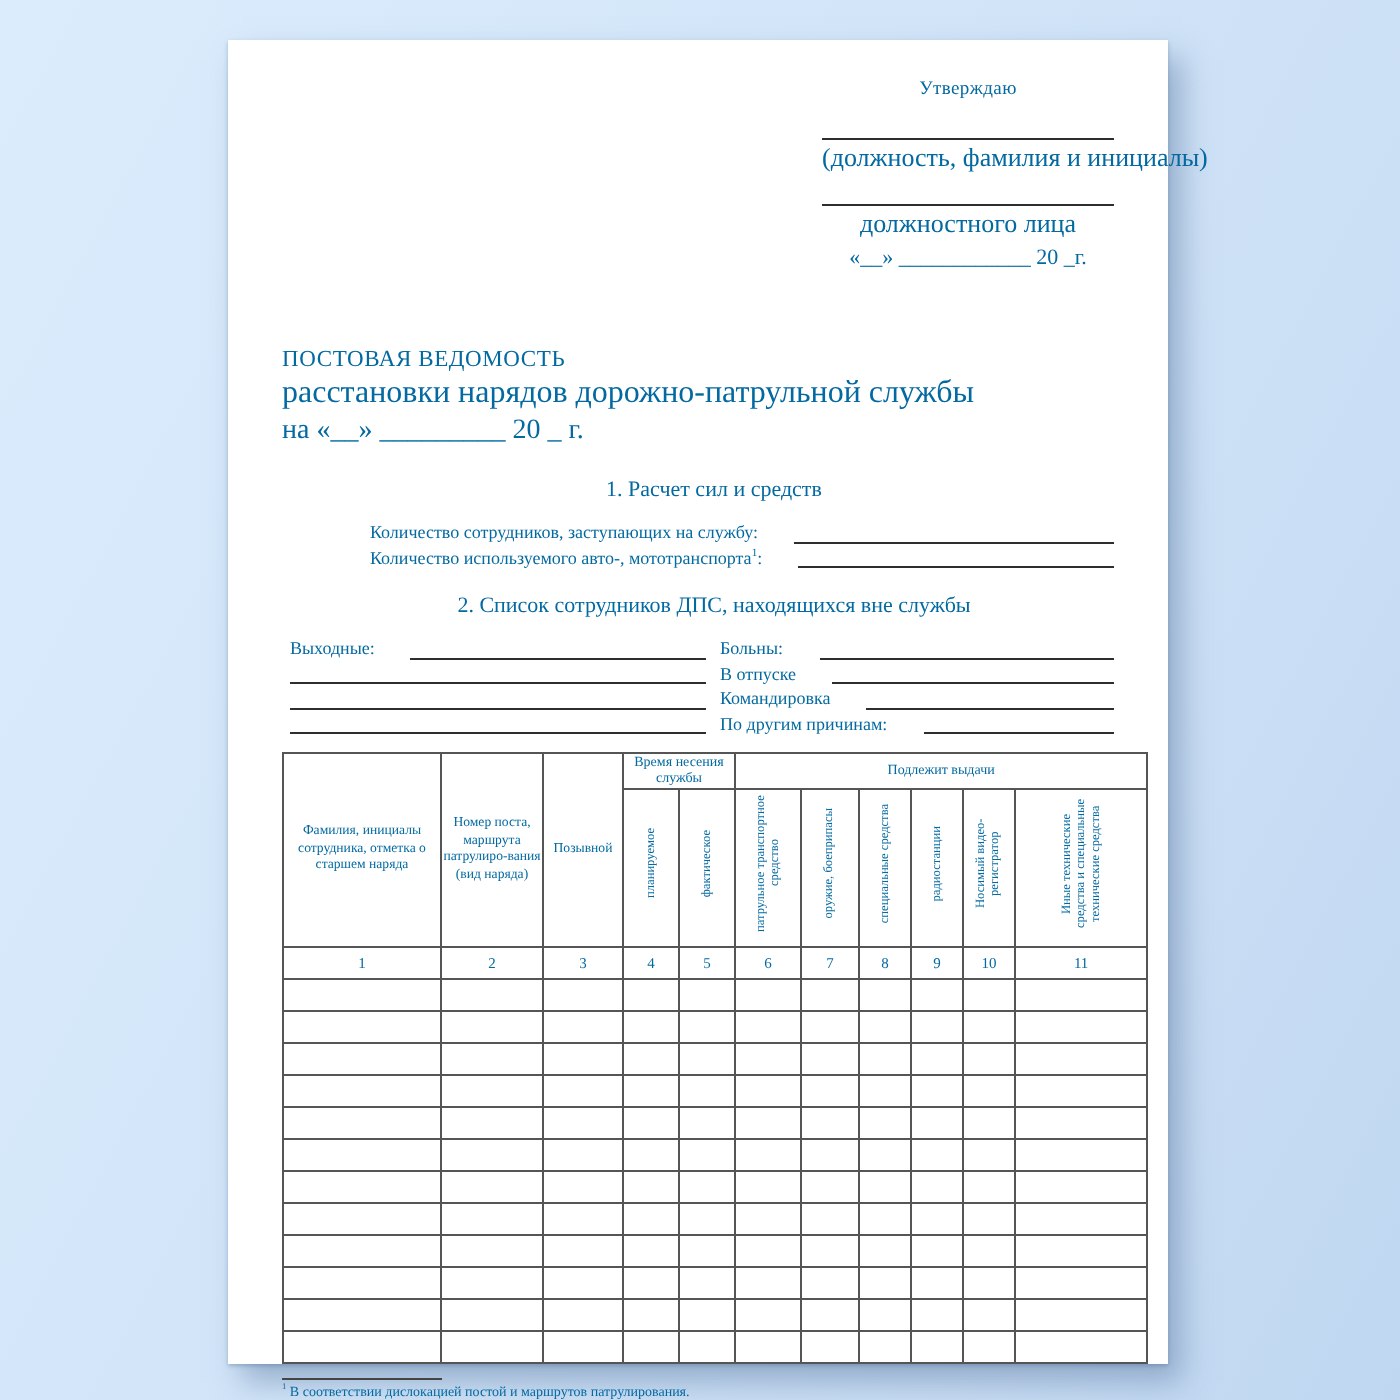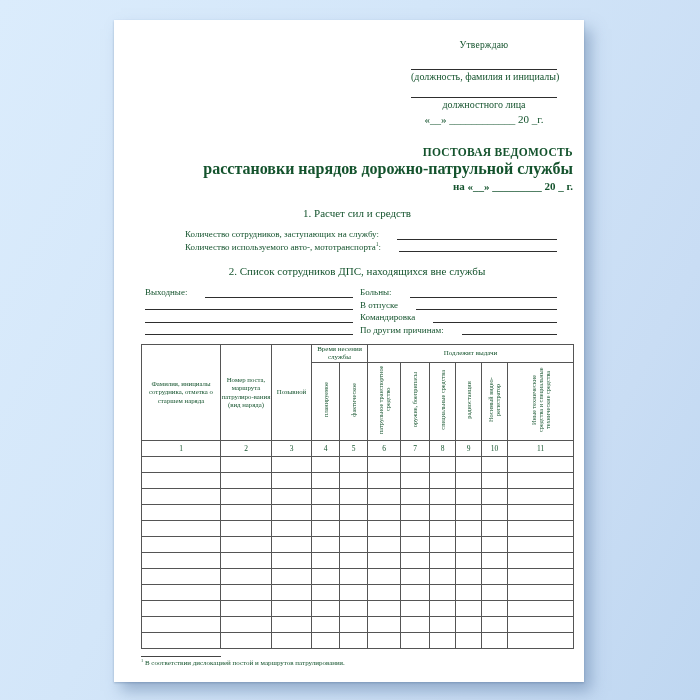--- a/index.html
+++ b/index.html
@@ -1,40 +1,40 @@
 <!DOCTYPE html>
 <html><head>
 <meta charset="utf-8">
 <style>
   html,body{margin:0;padding:0;width:700px;height:700px;overflow:hidden;}
   .stage{
     position:relative;width:700px;height:700px;
     background:linear-gradient(118deg,#dbecfc 0%,#d3e6f9 40%,#c9ddf4 78%,#bfd7f1 100%);
     font-family:"Liberation Serif","DejaVu Serif",serif;
-    color:#14532d;
+    color:#0369a1;
   }
   .page{
     position:absolute;left:114px;top:20px;width:470px;height:662px;
     background:#ffffff;
     box-shadow:0 1px 2px rgba(70,100,140,.35), 7px 9px 14px rgba(95,125,165,.5);
     box-sizing:border-box;
     padding:20px 11px 0 27px;
   }
   
   .approve{width:146px;margin-left:auto;margin-right:16px;}
   .approve-title{font-size:9.5px;text-align:center;letter-spacing:.2px;}
   .sig-line{border-bottom:1px solid #2e2e2e;height:10px;}
   .sig-line.sp{height:9px;}
-  .cap{font-size:10px;text-align:center;margin-top:1px;white-space:nowrap;}
+  .cap{font-size:13px;text-align:center;margin-top:1px;white-space:nowrap;}
   .approve-date{font-size:11px;text-align:center;margin-top:3px;white-space:nowrap;}
   
-  .title-block{text-align:right;margin-top:21px;font-weight:bold;}
+  .title-block{text-align:left;margin-top:39px;font-weight:normal;}
   .t1{font-size:11.5px;letter-spacing:.3px;}
   .t2{font-size:16px;margin-top:2px;}
-  .t3{font-size:11px;margin-top:2px;}
+  .t3{font-size:14px;margin-top:2px;}
   .sec-heading{font-size:11px;text-align:center;}
   .h1m{margin-top:15px;}
   .h2m{margin-top:12px;}
   .h3m{margin-top:12px;}
   
   .frow{display:flex;height:12.5px;align-items:stretch;gap:16px;}
   .frow .lbl{font-size:9px;white-space:nowrap;line-height:12px;}
   .frow .fill{flex:1;border-bottom:1px solid #2e2e2e;margin-bottom:1px;margin-left:2px;}
   .s1-rows{margin:9px 16px 0 44px;}
   .s2-cols{display:flex;justify-content:space-between;margin:9px 16px 0 4px;}

